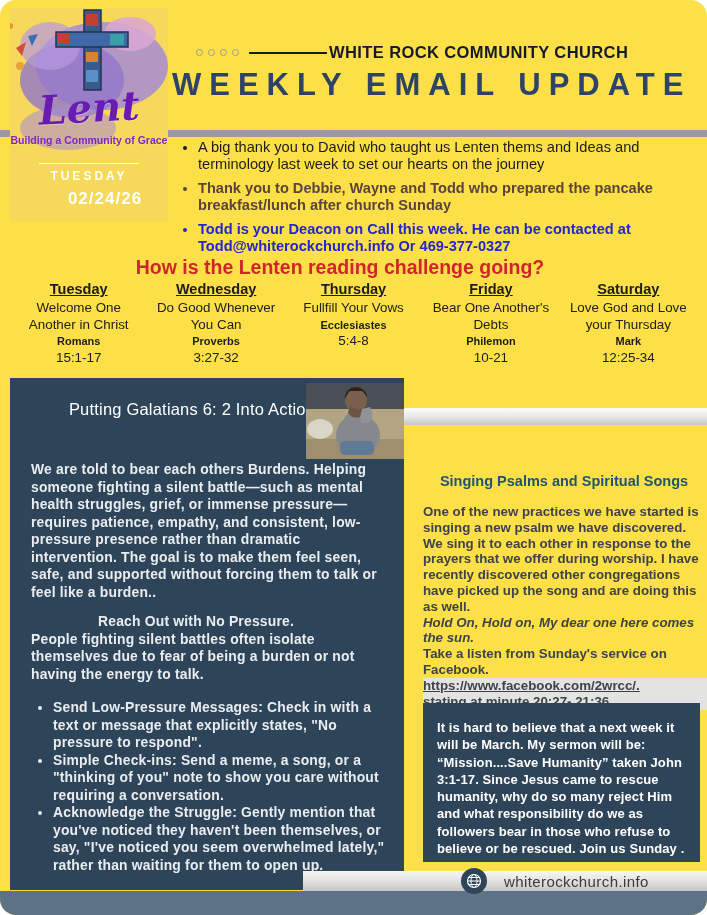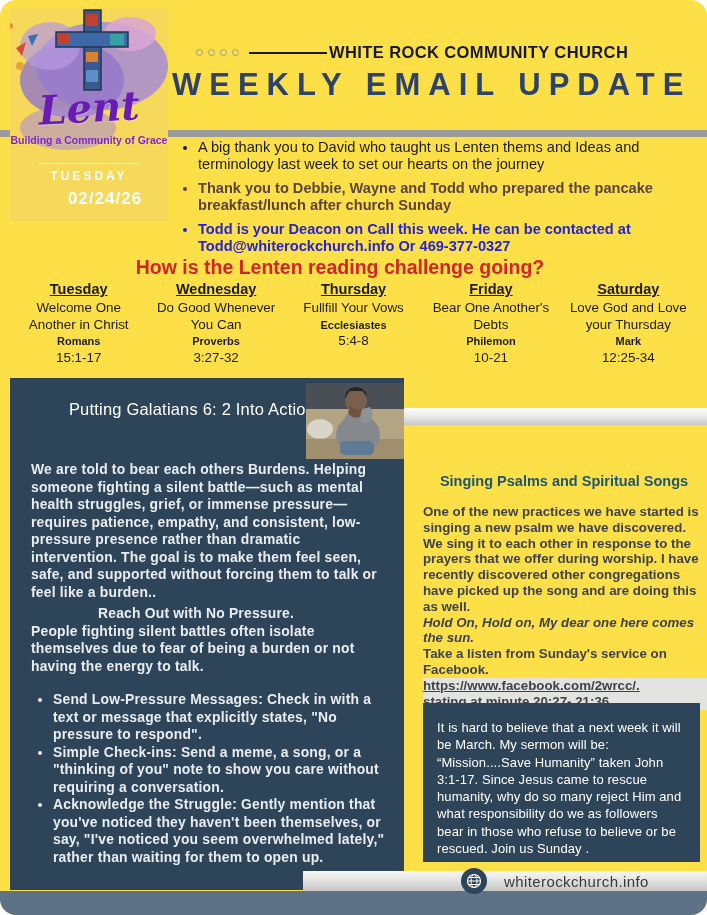--- a/index.html
+++ b/index.html
@@ -50,40 +50,40 @@
   .day-book { font-size:11px; font-weight:800; color:#1c1c1c; line-height:16.5px; }
   .day-verse { font-size:13.4px; color:#202020; line-height:16.5px; }
 
   
   .panel { position:absolute; top:378px; left:10px; width:394px; height:512px; background:#2e4459;
            color:#e9edf0; padding:16px 19px 0 21px; font-weight:700; letter-spacing:.2px; z-index:1; }
   .panel-photo { position:absolute; top:5px; right:0; }
   .panel-title { font-size:16.5px; font-weight:400; color:#ffffff; margin:6px 0 0 36px; width:250px; text-align:center; }
   .panel-p { font-size:13.9px; line-height:17.5px; }
   .panel .p1 { margin-top:42px; }
-  .panel-sub { font-size:13.9px; line-height:17.5px; text-align:center; margin-top:4px; width:330px; }
+  .panel-sub { font-size:13.9px; line-height:17.5px; text-align:center; margin-top:12px; width:330px; }
   .panel-list { list-style:disc; padding-left:22px; margin-top:16px; }
   .panel-list li { font-size:13.9px; line-height:17.5px; margin-bottom:0; }
 
   
   .right-band { position:absolute; top:408px; left:404px; width:303px; height:17px;
                 background:linear-gradient(to bottom,#fdfdfc 0%,#eceain 40%,#c9c9c7 100%);
                 background:linear-gradient(to bottom,#fdfdfc 0%,#ececea 45%,#c7c7c5 100%); }
   .right-col { position:absolute; top:429px; left:423px; width:282px; color:#3e4349; font-weight:700;margin-top:44px; }
   .singing-heading { font-size:14.5px; font-weight:800; color:#1d5670; text-align:center; }
   .right-col p { font-size:13.3px; line-height:15.8px; }
   .singing-p1 { margin-top:15px; }
   .lyric { font-style:italic; }
   .fb-link { display:block; font-size:13.3px; line-height:16px; color:#3e4349; font-weight:700;
              text-decoration:underline; background:#e3e3e1; margin-right:-7px; cursor:pointer; }
   .hl { background:#e3e3e1; margin-right:-7px; }
 
   
   .sermon-box { position:absolute; top:703px; left:423px; width:277px; height:159px; background:#2e4459;
-                color:#ffffff; font-weight:400; padding:16px 13px 0 14px; letter-spacing:.1px; }
+                color:#ffffff; font-weight:700; padding:16px 13px 0 14px; letter-spacing:.1px; }
   .sermon-box p { font-size:13px; line-height:17.3px; }
 
   
   .footer-band { position:absolute; top:871px; left:303px; width:432px; height:20px;
                  background:linear-gradient(to bottom,#f7f7f5 0%,#e6e6e4 40%,#c6c6c4 100%);
                  z-index:3; display:flex; align-items:center; }
   .globe-wrap { width:26px; height:26px; border-radius:50%; background:#2e4459; margin-left:158px;
                 display:flex; align-items:center; justify-content:center; flex:none; }
   .site-text { font-size:15px; color:#3a3a3a; margin-left:17px; letter-spacing:.4px; }
   .bottom-bar { position:absolute; top:891px; left:0; width:707px; height:24px; background:#5d7286; z-index:2; }

